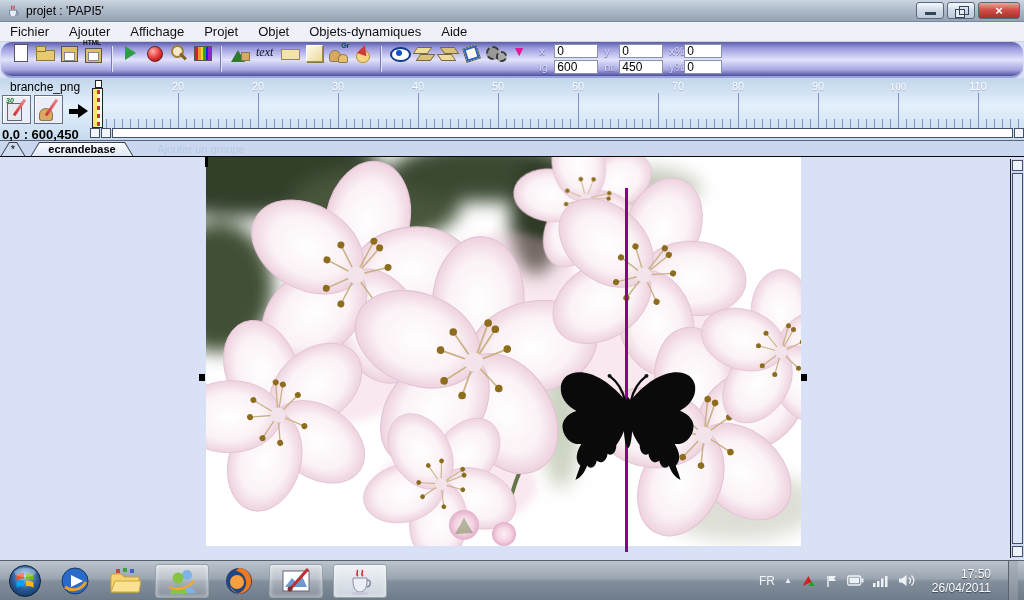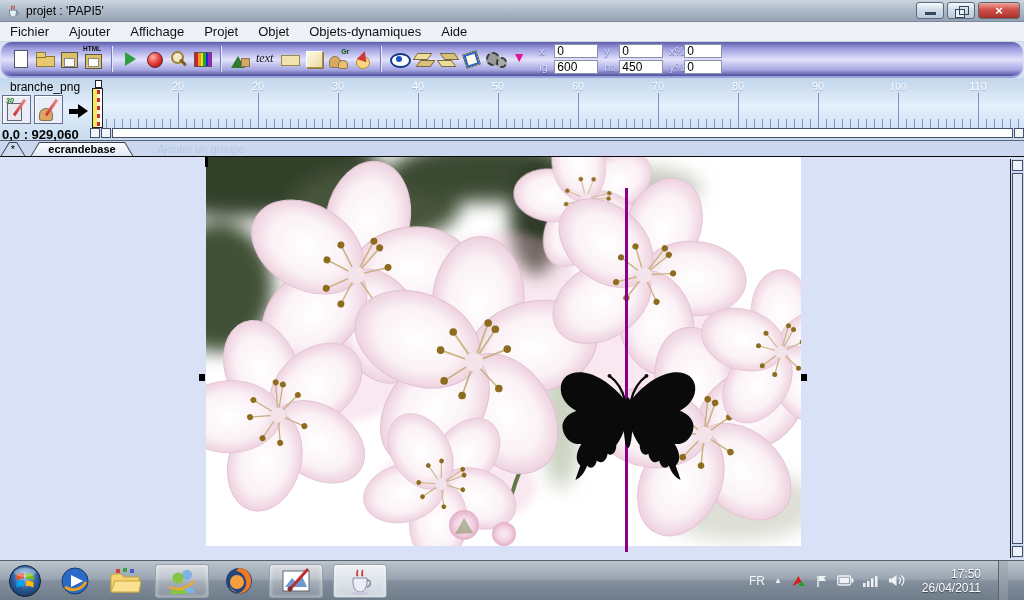--- a/index.html
+++ b/index.html
@@ -24,21 +24,21 @@
   
   .menubar{position:absolute;top:22px;left:0;right:0;height:20px;background:#eef1f7;
     border-bottom:1px solid #cdd4df;display:flex;align-items:center;font-size:13px;}
   .menu-item{padding:0 10px;color:#111;}
 
   
   .toolbar{position:absolute;top:42px;left:1px;right:1px;height:34px;border-radius:11px;
     background:linear-gradient(180deg,#5d5dab 0,#9a9ade 18%,#e2e2fb 52%,#a6a6e2 82%,#4f4f9c 100%);
     display:flex;align-items:center;padding:0 8px;box-shadow:0 2px 0 #9aa2dc,0 3px 0 #d7dcf0;}
   .tb-sep{width:1px;height:26px;background:#7a7ab8;box-shadow:1px 0 0 #e6e6ff;margin:0 6px;flex-shrink:0;}
-  .tbi{position:relative;width:22px;height:24px;flex-shrink:0;margin:0 1px;}
+  .tbi{position:relative;width:22px;height:36px;flex-shrink:0;margin:0 1px;}
   .tbi::before,.tbi::after{content:"";position:absolute;}
   .tbi-cap{position:absolute;font-style:normal;}
   .tbi-new::before{left:4px;top:3px;width:12px;height:16px;background:#fff;border:1px solid #556;}
   .tbi-open::before{left:2px;top:9px;width:17px;height:9px;background:#e9c96f;border:1px solid #8a7a3a;}
   .tbi-open::after{left:2px;top:5px;width:8px;height:4px;background:#e9c96f;border:1px solid #8a7a3a;}
   .tbi-save::before,.tbi-save-html::before{left:3px;top:5px;width:15px;height:14px;background:#ddbf66;border:1px solid #555;}
   .tbi-save::after,.tbi-save-html::after{left:6px;top:11px;width:9px;height:7px;background:#fff;border:1px solid #888;}
   .tbi-save-html .tbi-cap{top:-2px;left:1px;font-size:6.5px;font-weight:bold;color:#111;}
   .tbi-save-html::before{top:7px;height:13px;}
   .tbi-play::before{left:6px;top:5px;border-left:11px solid #2e9e3e;border-top:7px solid transparent;border-bottom:7px solid transparent;}
@@ -140,21 +140,21 @@
   .vs-thumb{position:absolute;left:1px;top:14px;bottom:14px;width:11px;border:1px solid #44506a;background:#dde6f6;}
 
   
   .taskbar{position:absolute;bottom:0;left:0;right:0;height:40px;border-top:1px solid #55616e;
      background:linear-gradient(#bcc4cc,#9aa5b1 45%,#838f9c 52%,#6e7b89);display:flex;align-items:center;}
   .start{width:50px;height:40px;display:flex;align-items:center;justify-content:center;}
   .tb-app{width:40px;height:34px;margin:0 5px;display:flex;align-items:center;justify-content:center;border-radius:3px;}
   .tb-app.open{width:54px;border:1px solid #98a2ad;background:linear-gradient(rgba(255,255,255,.5),rgba(255,255,255,.12));
      box-shadow:inset 0 0 5px rgba(255,255,255,.6);}
   .tb-app.active{background:linear-gradient(#eef2f6,#ccd5dd);}
-  .tray{margin-left:auto;display:flex;align-items:center;gap:9px;padding-right:16px;color:#f0f4f8;font-size:12px;}
+  .tray{margin-left:auto;display:flex;align-items:center;gap:9px;padding-right:6px;color:#f0f4f8;font-size:12px;}
   .tray-ic{display:flex;align-items:center;}
   .tray-arrow{font-size:8px;color:#e8eef4;}
   .clock{text-align:right;line-height:14px;font-size:12px;color:#fff;text-shadow:0 1px 1px #3a4652;padding:0 8px;}
   .showdesk{width:10px;height:40px;border-left:1px solid #5a626e;background:linear-gradient(#aab2bb,#828d99);}
 </style>
 </head>
 <body>
 
 <div class="screen">
 
@@ -248,38 +248,38 @@
 
   <div class="rulerzone">
     <div class="objname">branche_png</div>
     <div class="objbtns">
       <span class="ob ob1">
         <i class="ob-cap">30</i>
       </span>
       <span class="ob ob2"></span>
     </div>
     <span class="objarrow"></span>
-    <div class="objcoords">0,0 : 929,060</div>
+    <div class="objcoords">0,0 : 600,450</div>
     <div class="ruler" id="ruler">
         <div class="rl-major" style="left: 6px;"></div>
         <div class="rl-label" style="left: 6px;">0</div>
         <div class="rl-major" style="left: 86px;"></div>
         <div class="rl-label" style="left: 86px;">20</div>
         <div class="rl-major" style="left: 166px;"></div>
         <div class="rl-label" style="left: 166px;">20</div>
         <div class="rl-major" style="left: 246px;"></div>
         <div class="rl-label" style="left: 246px;">30</div>
         <div class="rl-major" style="left: 326px;"></div>
         <div class="rl-label" style="left: 326px;">40</div>
         <div class="rl-major" style="left: 406px;"></div>
         <div class="rl-label" style="left: 406px;">50</div>
         <div class="rl-major" style="left: 486px;"></div>
         <div class="rl-label" style="left: 486px;">60</div>
         <div class="rl-major" style="left: 566px;"></div>
-        <div class="rl-label" style="left: 566px; text-align: center;">70</div>
+        <div class="rl-label" style="left: 586px; text-align: center;">70</div>
         <div class="rl-major" style="left: 646px;"></div>
         <div class="rl-label" style="left: 646px;">80</div>
         <div class="rl-major" style="left: 726px;"></div>
         <div class="rl-label" style="left: 726px;">90</div>
         <div class="rl-major" style="left: 806px;"></div>
         <div class="rl-label" style="left: 806px; font-family: Liberation Serif, serif;">100</div>
         <div class="rl-major" style="left: 886px;"></div>
         <div class="rl-label" style="left: 886px;">110</div>
       </div>
     <div class="gauge"></div>

